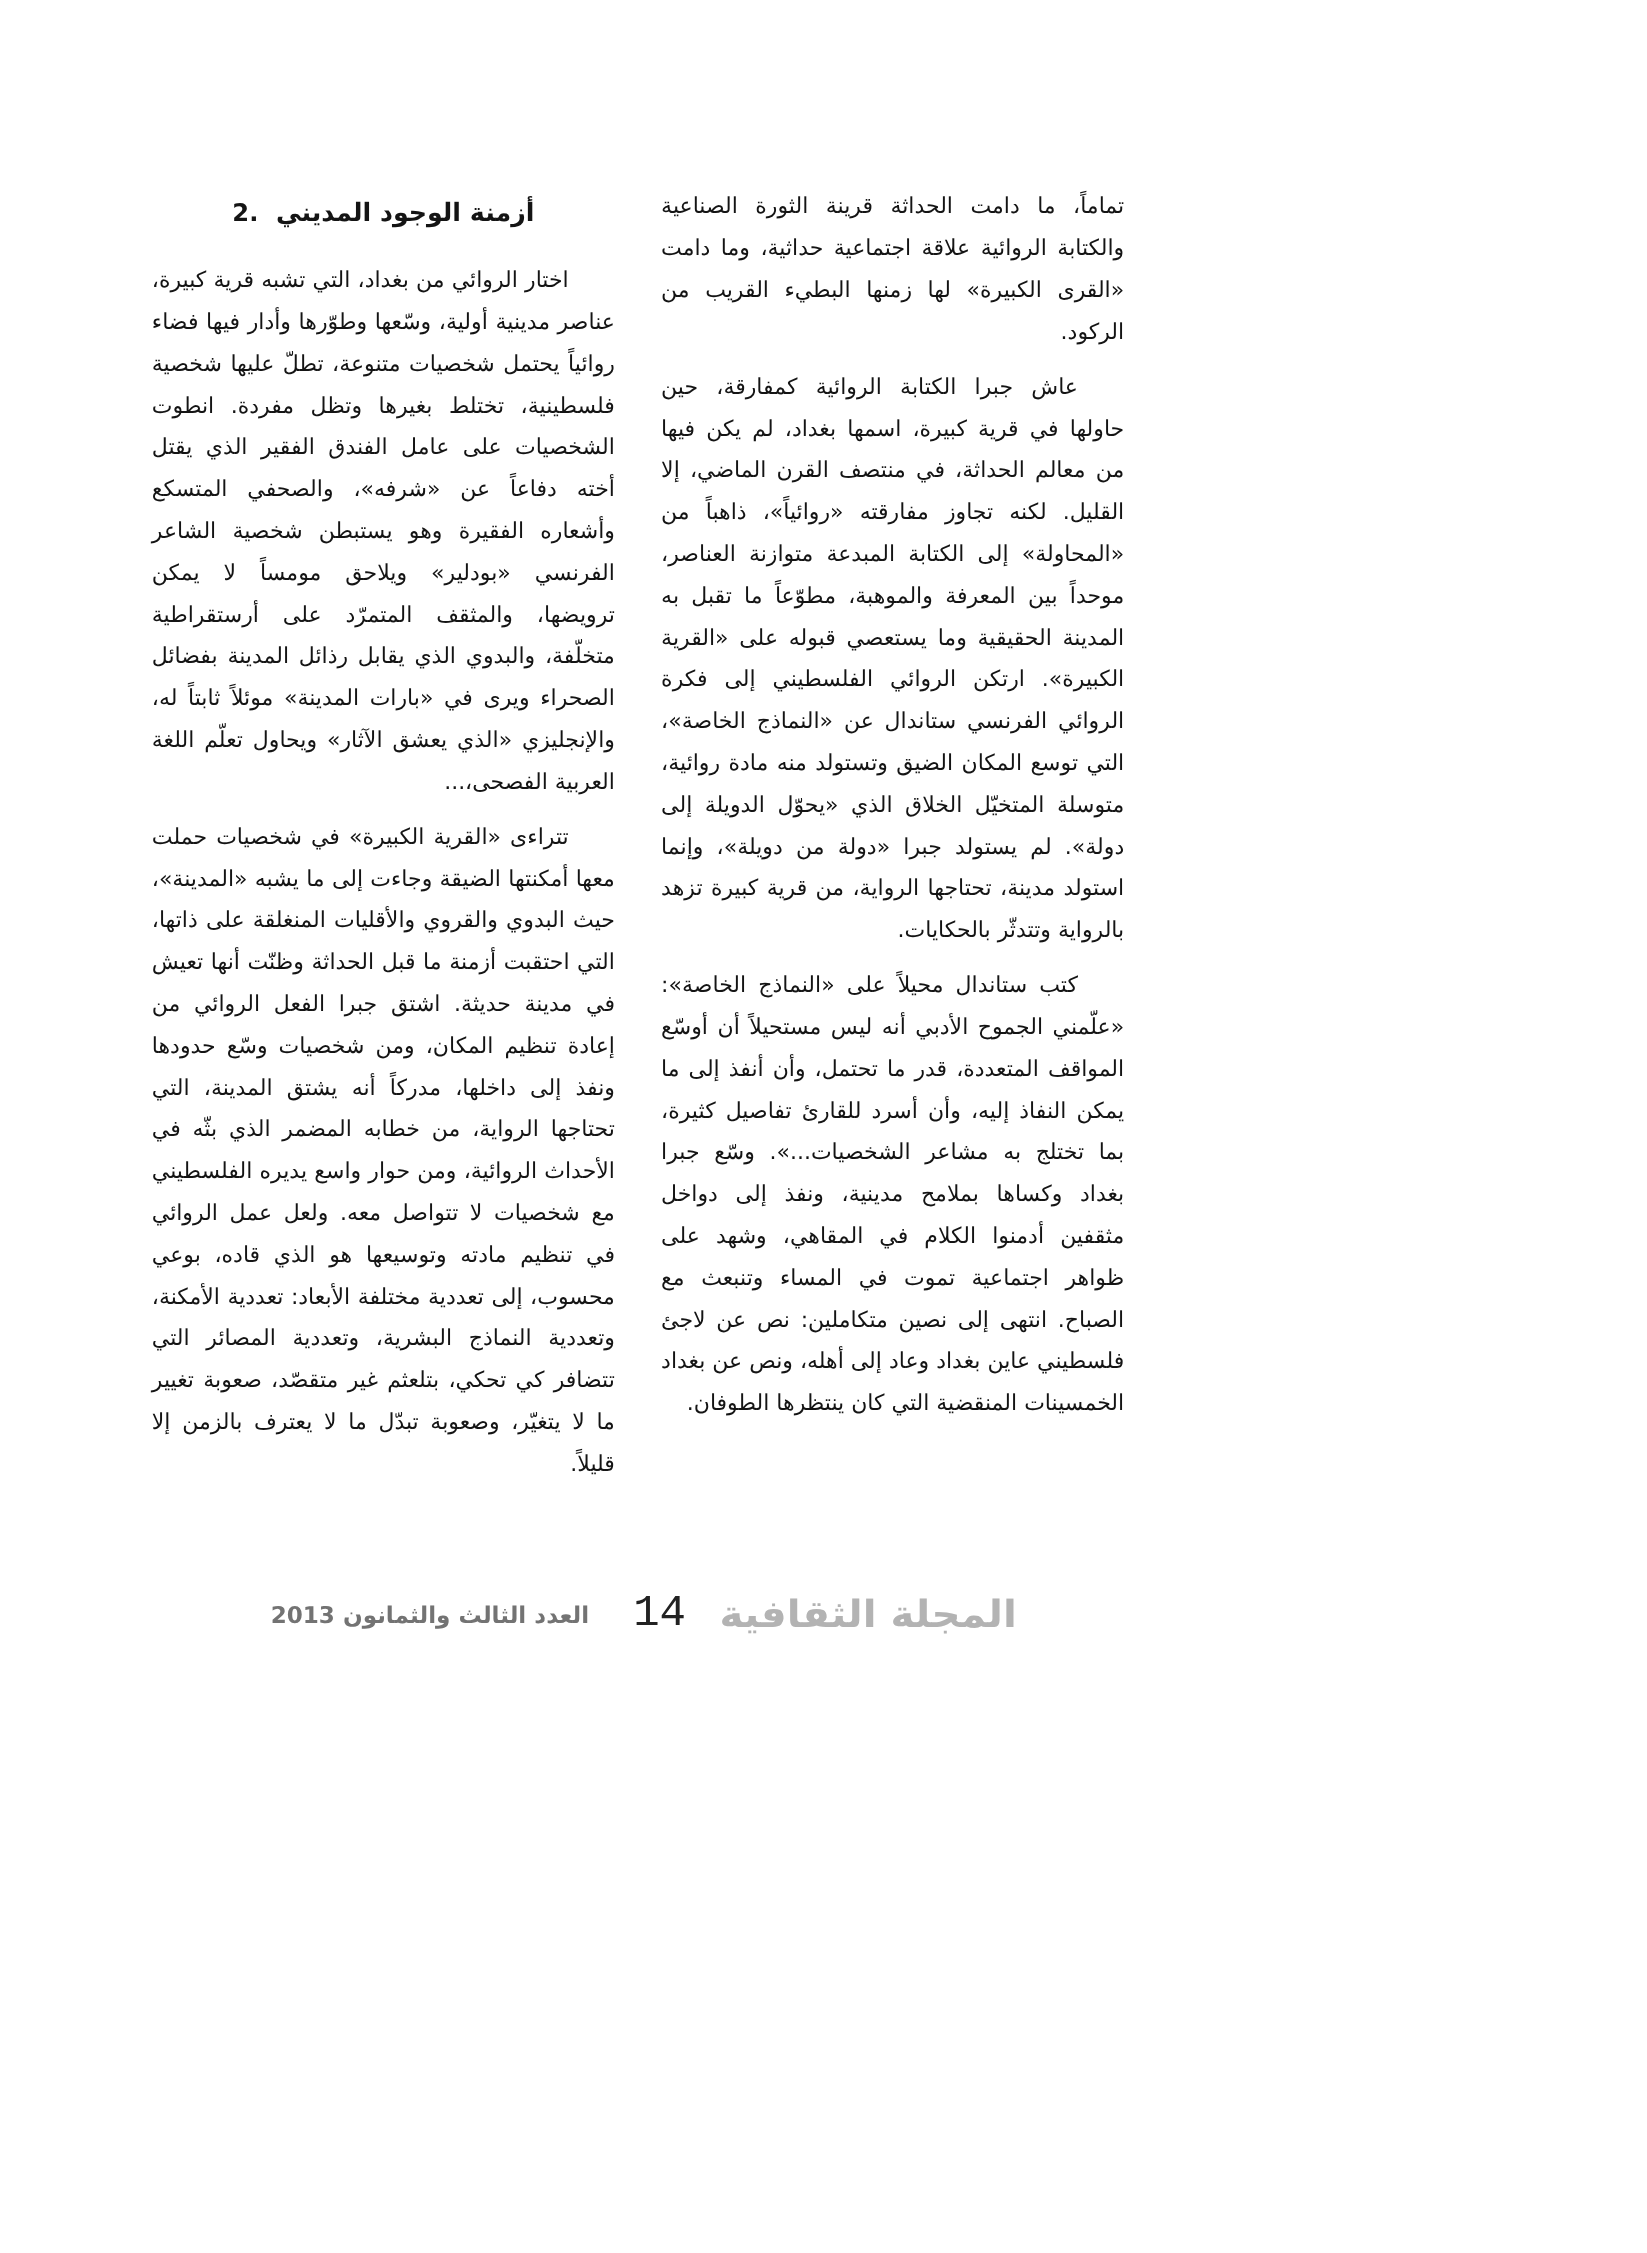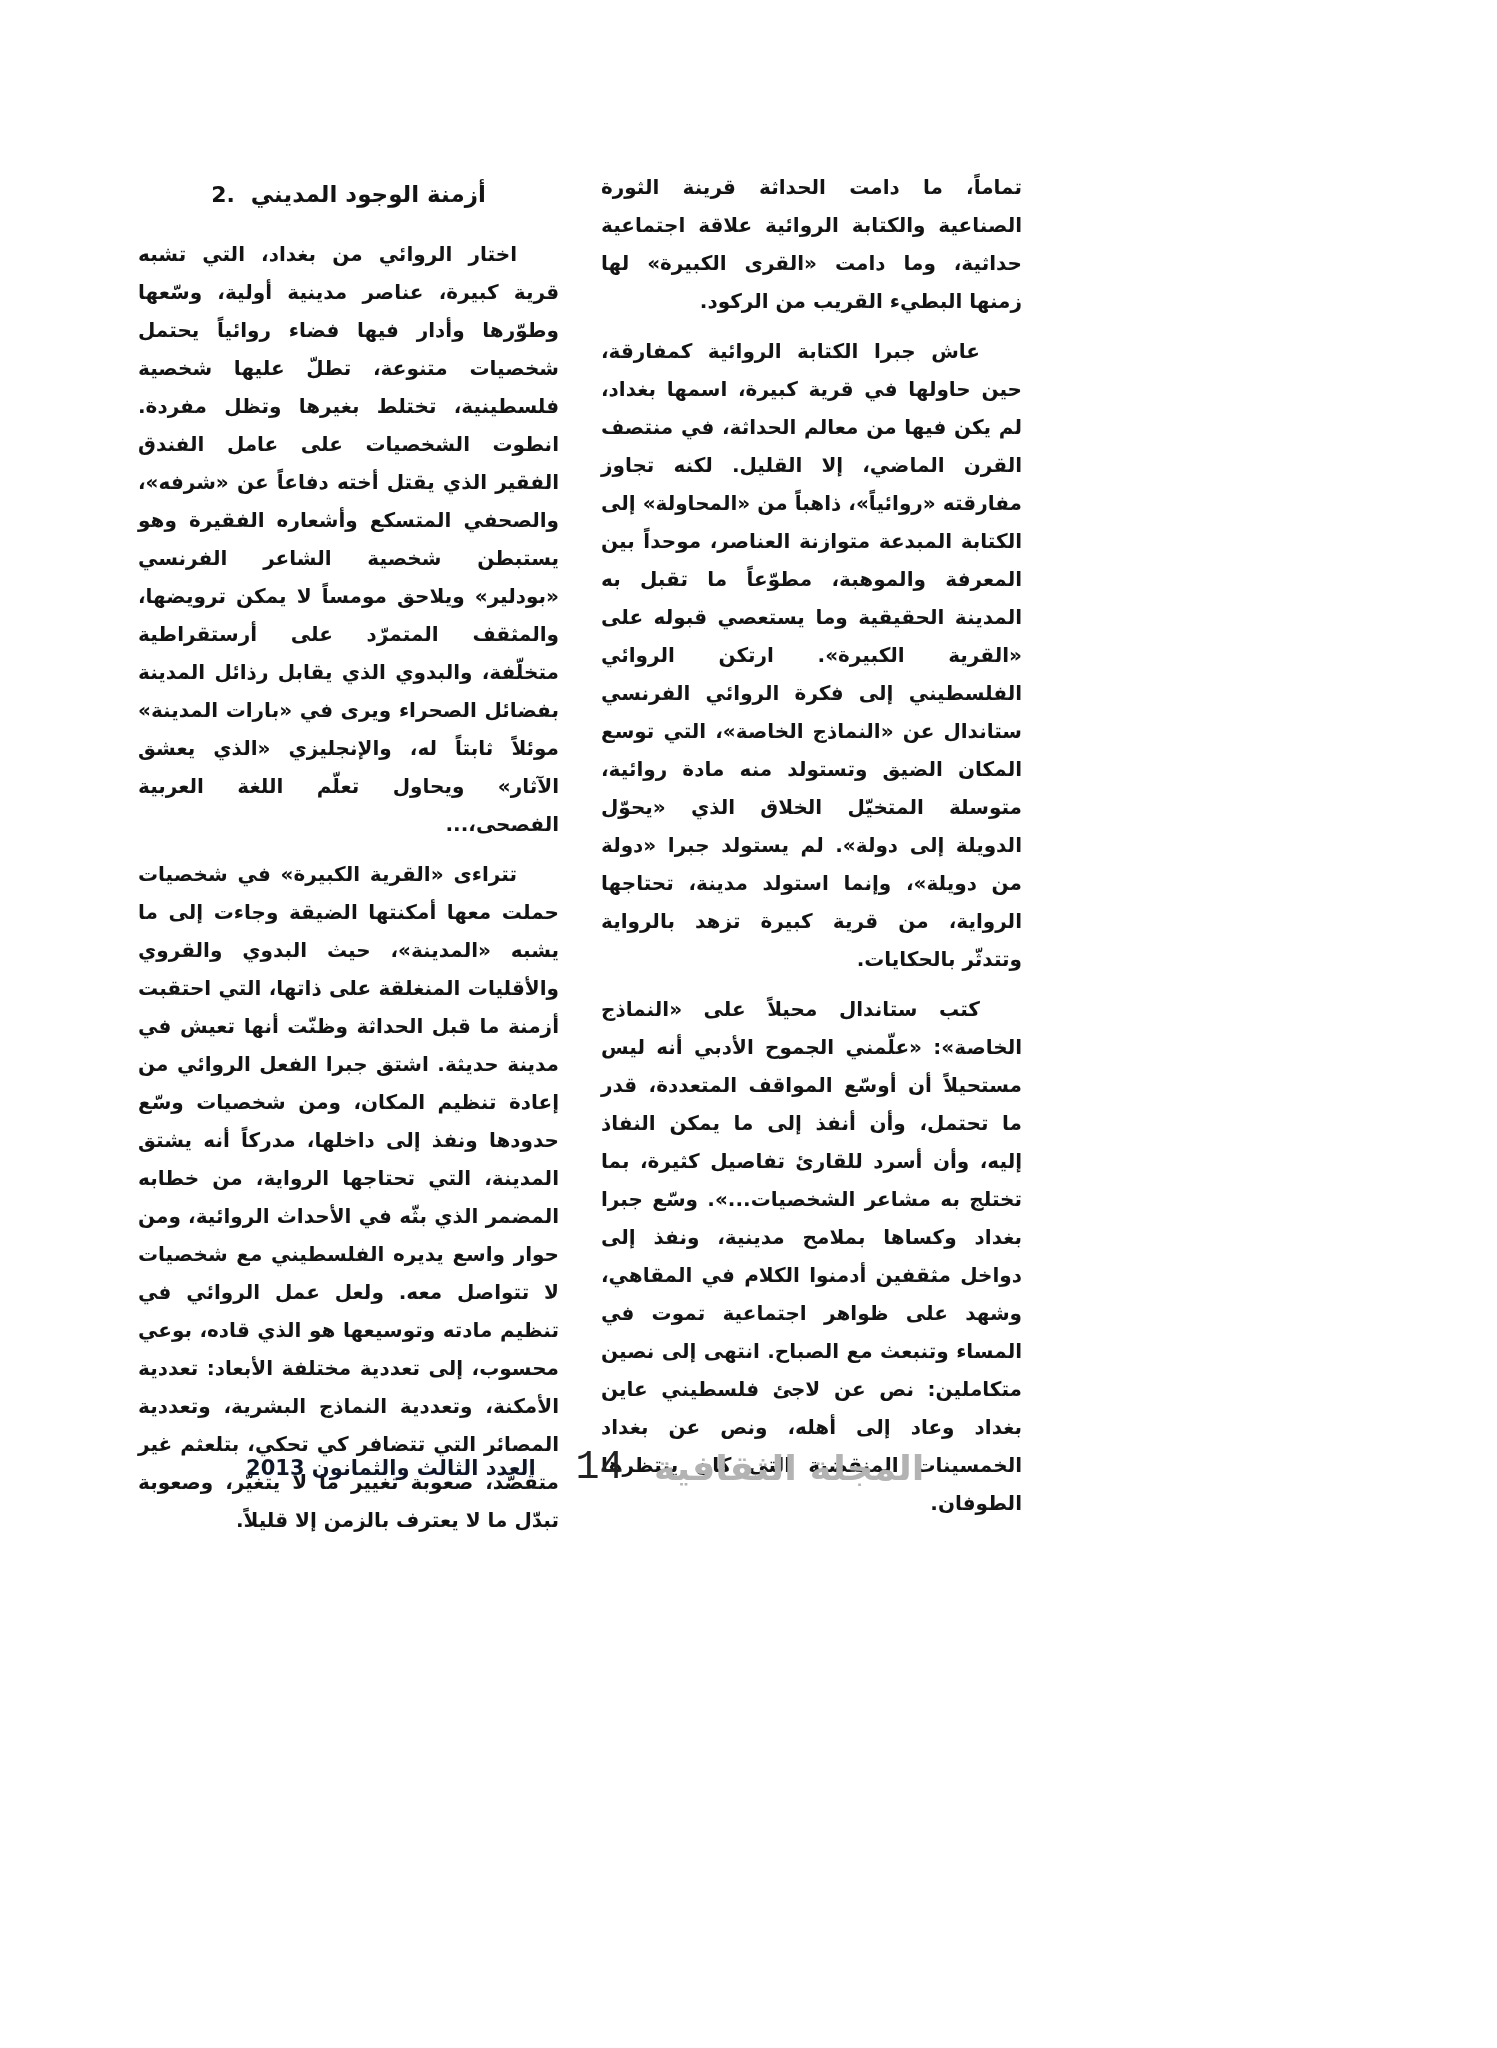--- a/index.html
+++ b/index.html
@@ -30,21 +30,20 @@
     width: 421px;
     direction: rtl;
     text-align: justify;
     font-size: 20px;
     line-height: 38px;
     letter-spacing: 0;
   }
   .para {
     margin: 0 0 12px 0;
     text-indent: 42px;
-    font-weight: bold;
   }
   .para.flush {
     text-indent: 0;
   }
   .section-heading {
     display: flex;
     direction: ltr;            
     justify-content: center;
     align-items: baseline;
     gap: 16px;
@@ -77,21 +76,21 @@
   .page-number {
     font-size: 40px;
     color: #222222;
     line-height: 1;
     font-family: Liberation Mono, monospace;
   }
   .issue-label {
     font-size: 21px;
     font-weight: bold;
     white-space: nowrap;
-    color: #0f172a;
+    color: #737373;
   }
 </style>
 </head>
 <body>
 
 <div class="page">
 
   <div class="content">
 
     <div class="col">

